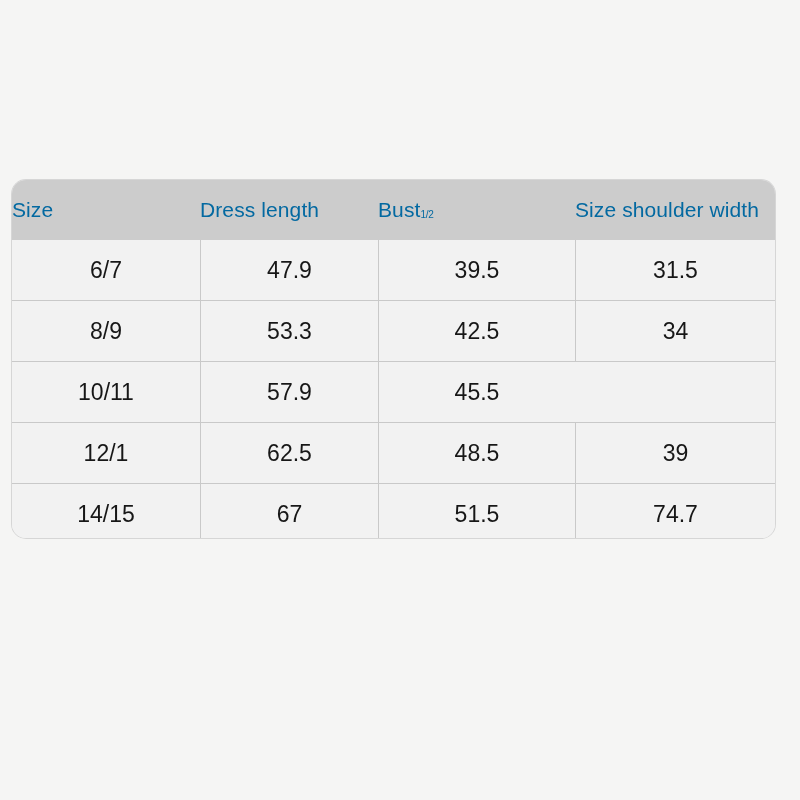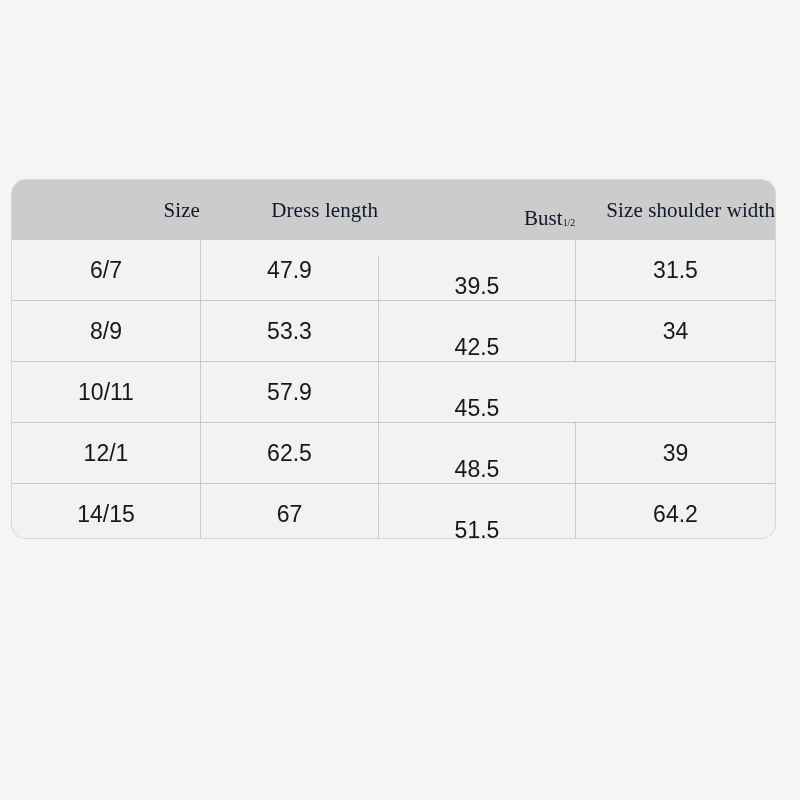--- a/index.html
+++ b/index.html
@@ -30,27 +30,26 @@
   
   .chart-header {
     display: flex;
     height: 60px;
     background: #cccccc;
     align-items: center;
   }
   .chart-header .hcell {
     display: flex;
     align-items: center;
-    justify-content: flex-end;
+    justify-content: flex-start;
     height: 100%;
     font-size: 21px;
-    color: #0f172a;
+    color: #0369a1;
     letter-spacing: 0.1px;
     white-space: nowrap;
-    font-family: Liberation Serif, serif;
   }
   .hsub {
     font-size: 10px;
     vertical-align: sub;
     position: relative;
     top: 4px;
     letter-spacing: -0.2px;
   }
 
   
@@ -77,21 +76,21 @@
     box-sizing: border-box;
     white-space: nowrap;
   }
   .chart-row .cell:first-child {
     border-left: none;
   }
 
   
   .col-0 { width: 188px; }
   .col-1 { width: 178px; }
-  .col-2 { width: 197px; margin-top: 16px; }
+  .col-2 { width: 197px; }
   .col-3 { width: 200px; }
 </style>
 </head>
 <body>
 
 <div id="size-chart-panel">
 
   <div class="chart-header">
     <div class="hcell col-0">
       <span>Size</span>
@@ -134,17 +133,17 @@
       <div class="cell col-0">12/1</div>
       <div class="cell col-1">62.5</div>
       <div class="cell col-2">48.5</div>
       <div class="cell col-3">39</div>
     </div>
 
     <div class="chart-row">
       <div class="cell col-0">14/15</div>
       <div class="cell col-1">67</div>
       <div class="cell col-2">51.5</div>
-      <div class="cell col-3">64.2</div>
+      <div class="cell col-3">74.7</div>
     </div>
 
   </div>
 </div>
 
 </body></html>

